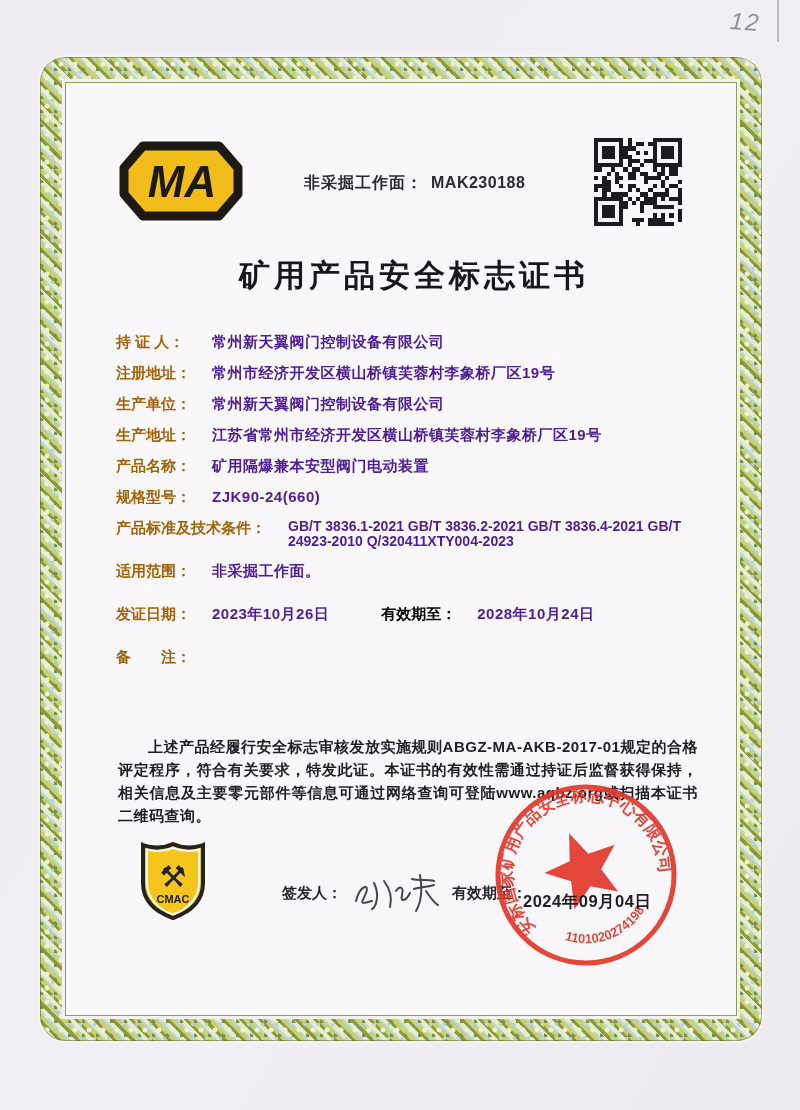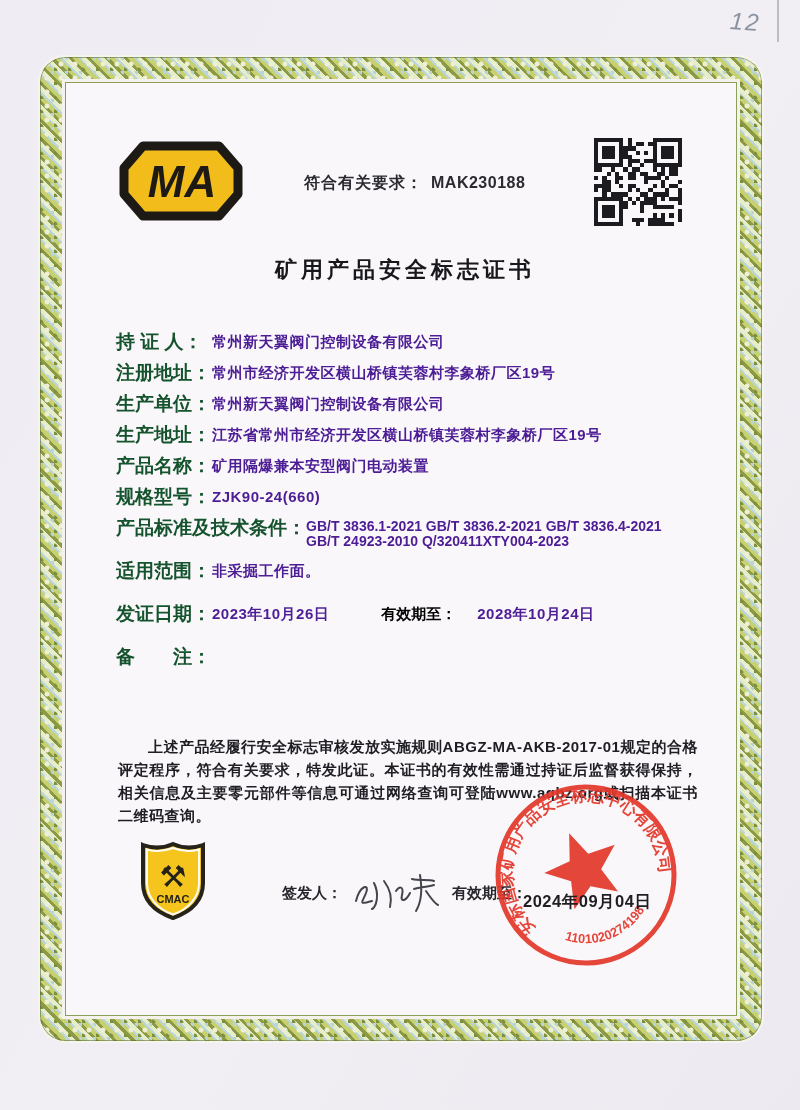--- a/index.html
+++ b/index.html
@@ -45,29 +45,29 @@
     position:absolute; left:238px; top:90px;
     font-size:16px; font-weight:bold; color:#2a2a30; letter-spacing:1px;
   }
   .cert-no-line .num { font-weight:600; letter-spacing:.5px; margin-left:8px; }
   .qr { position:absolute; left:528px; top:55px; width:88px; height:88px;
         display:grid; grid-template-columns:repeat(21,1fr); grid-template-rows:repeat(21,1fr);
         background:#faf7fa; }
   .qr div.on { background:#1b1b20; }
 
   .title {
-    position:absolute; left:4px; top:172px; width:100%;
-    text-align:center; font-size:22px; font-weight:900; color:#17171c;
+    position:absolute; left:13px; top:172px; width:100%;
+    text-align:center; font-size:31px; font-weight:900; color:#17171c;
     letter-spacing:4px;
   }
 
   
   .fields { position:absolute; left:50px; top:250px; width:580px; }
   .frow { display:flex; align-items:flex-start; margin-bottom:13px; }
-  .flabel { flex:0 0 96px; font-size:19px; font-weight:bold; color:#14532d; white-space:nowrap; }
+  .flabel { flex:0 0 96px; font-size:15px; font-weight:bold; color:#a16207; white-space:nowrap; }
   .fvalue { font-size:15px; font-weight:bold; color:#4c1d95; letter-spacing:.5px; }
   .frow.standards .flabel { flex:0 0 172px; }
   .frow.standards .fvalue { font-size:14px; letter-spacing:0; line-height:15px; width:396px; }
   .frow.dates .flabel2 { margin-left:52px; flex:0 0 96px; font-size:15px; font-weight:bold; white-space:nowrap; }
   .frow { line-height:18px; }
   .gap-lg { height:12px; }
 
   .paragraph {
     position:absolute; left:52px; top:652px; width:580px;
     font-size:15px; font-weight:bold; color:#1e1e24;
@@ -91,21 +91,21 @@
 
   <div class="frame">
     <div class="cert">
 
       <svg class="ma-logo" viewBox="0 0 126 84">
         <path d="M 25,7 L 101,7 L 120,29 L 120,55 L 101,77 L 25,77 L 6,55 L 6,29 Z" fill="#f2bc1b" stroke="#1d1a15" stroke-width="9" stroke-linejoin="round"></path>
         <text x="64" y="58" text-anchor="middle" font-size="44" font-weight="900" font-style="italic" fill="#1d1a15" font-family="Liberation Sans, sans-serif">MA</text>
       </svg>
 
       <div class="cert-no-line">
-        <span>符合有关要求：</span><span class="num">MAK230188</span>
+        <span>非采掘工作面：</span><span class="num">MAK230188</span>
       </div>
 
       <div class="qr" id="qr">
           <div class="on"></div>
           <div class="on"></div>
           <div class="on"></div>
           <div class="on"></div>
           <div class="on"></div>
           <div class="on"></div>
           <div class="on"></div>

